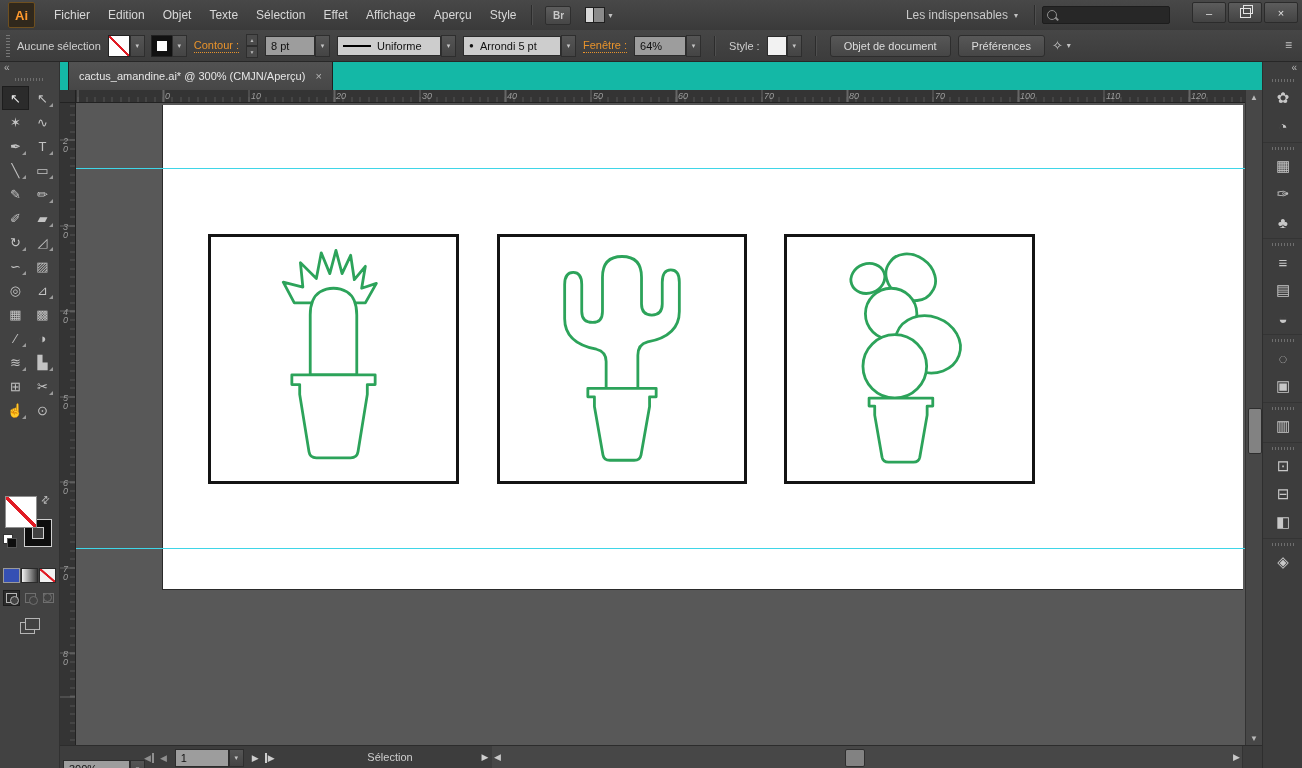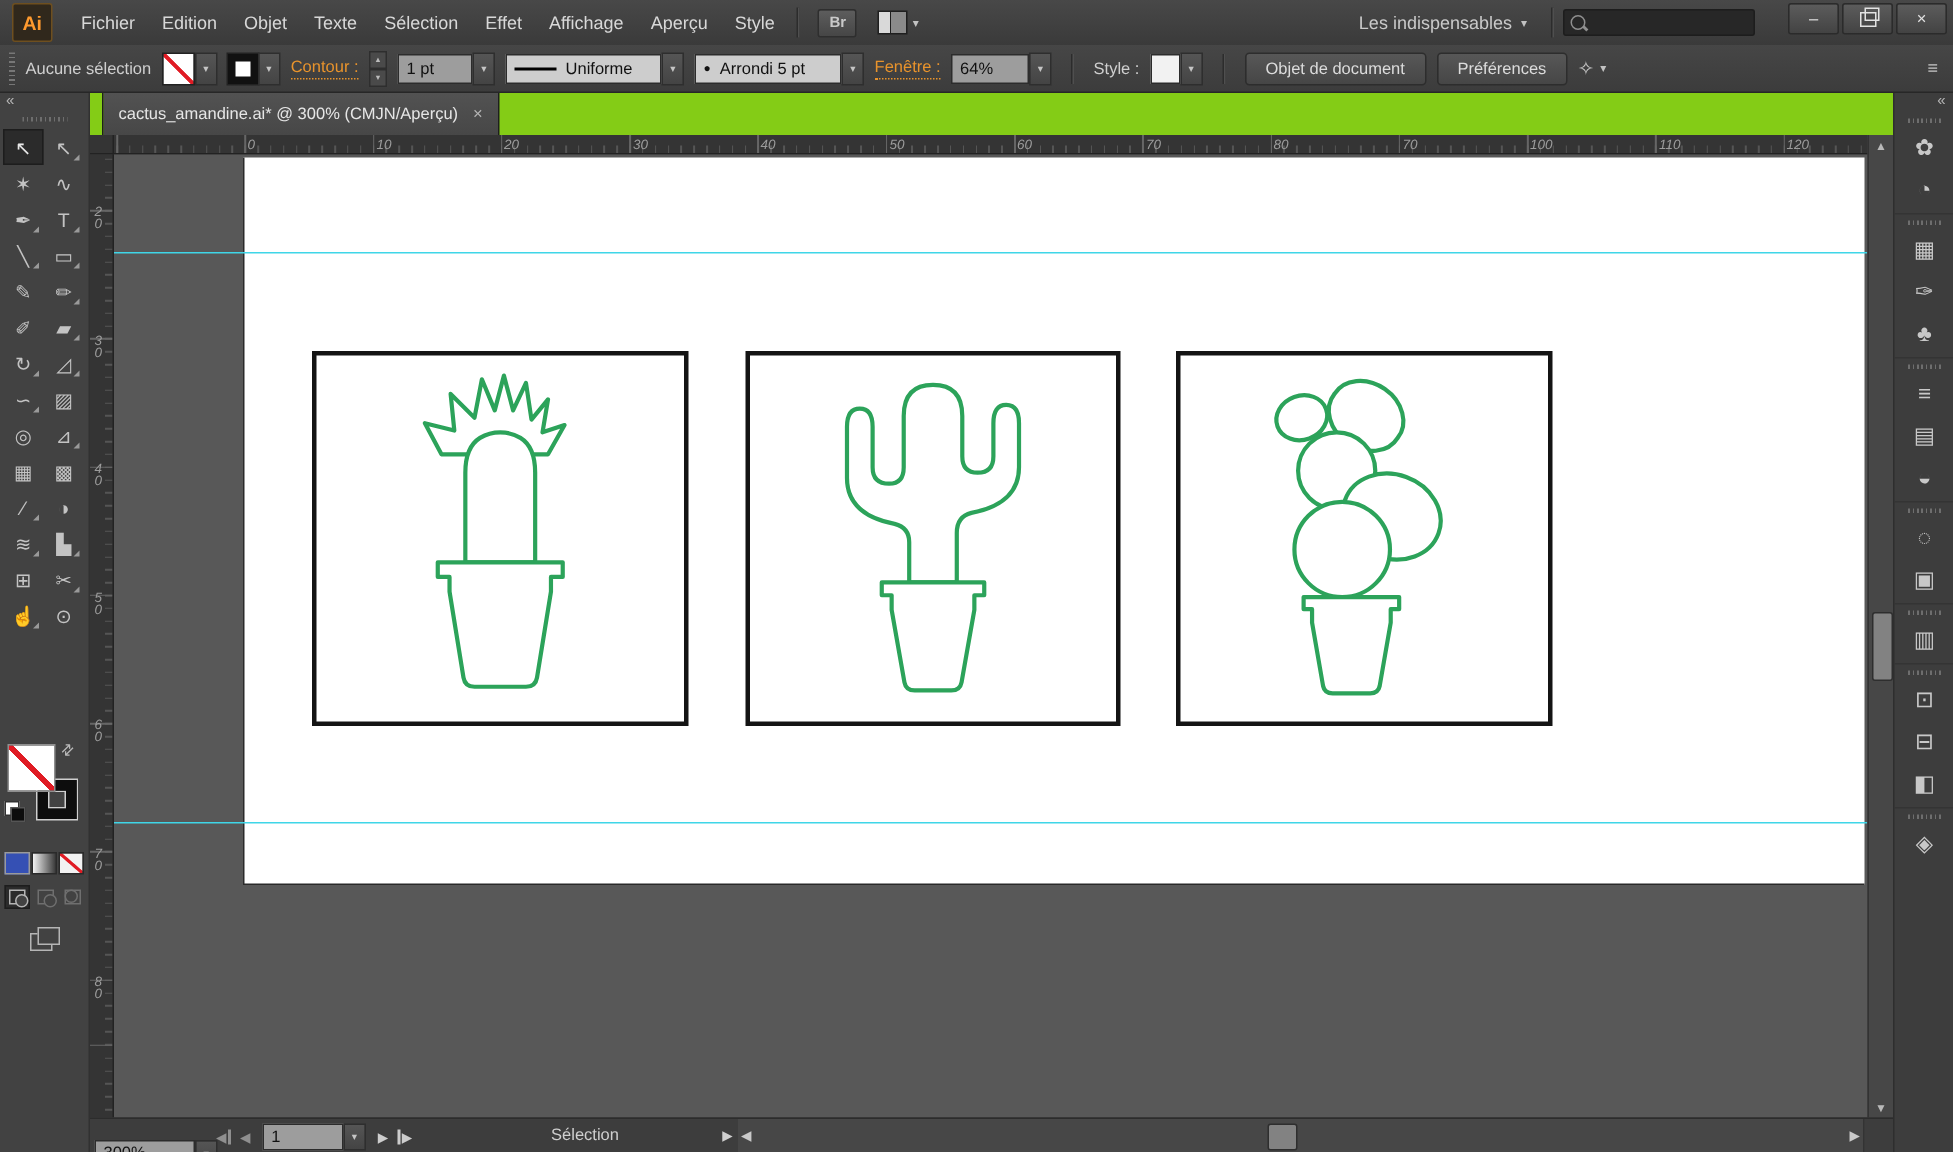--- a/index.html
+++ b/index.html
@@ -54,21 +54,21 @@
   .field{height:18px;background:#9d9d9d;border:1px solid #2c2c2c;color:#111;display:flex;
     align-items:center;padding:0 5px;}
   .field.lt{background:#cdcdcd;}
   .linesample{width:28px;height:2px;background:#000;margin-right:6px;}
   #style-sw{width:18px;height:18px;background:#f2f2f2;border:1px solid #2c2c2c;}
   .pbtn{height:20px;padding:0 13px;background:linear-gradient(#575757,#464646);border:1px solid #2d2d2d;
     border-radius:3px;color:#dcdcdc;display:flex;align-items:center;font-size:11px;}
   #similar{display:flex;align-items:center;gap:4px;color:#c5c5c5;font-size:13px;}
   #cb-panelmenu{position:absolute;right:10px;top:8px;color:#c5c5c5;font-size:12px;}
   
-  #tabstrip{position:absolute;left:60px;top:62px;width:1202px;height:28px;background:#84cc16;
+  #tabstrip{position:absolute;left:60px;top:62px;width:1202px;height:28px;background:#14b8a6;
     border-bottom:2px solid #0f766e;}
   #doctab{position:absolute;left:8px;top:0;height:28px;background:linear-gradient(#525252,#474747);
     border-right:1px solid #1e1e1e;border-left:1px solid #1e1e1e;display:flex;align-items:center;
     padding:0 10px;gap:10px;font-size:11px;color:#e6e6e6;}
   #tab-close{color:#b5b5b5;font-size:11px;}
   
   #toolbar{position:absolute;left:0;top:62px;width:60px;height:706px;background:#424242;
     border-right:1px solid #313131;box-sizing:border-box;}
   #tb-head{height:14px;position:relative;}
   #tb-collapse{position:absolute;left:4px;top:0;font-size:10px;color:#b5b5b5;}
@@ -222,21 +222,21 @@
     <span class="swgrp">
       <span id="stroke-sw"></span>
       <span class="ddbtn">▾</span>
     </span>
     <span class="olink">Contour :</span>
     <span class="stepper">
       <span>▲</span>
       <span>▼</span>
     </span>
     <span class="swgrp">
-      <span class="field" style="width:38px">1 pt</span>
+      <span class="field" style="width:38px">8 pt</span>
       <span class="ddbtn">▾</span>
     </span>
     <span class="swgrp">
       <span class="field lt" style="width:92px">
         <span class="linesample"></span>
         <span>Uniforme</span>
       </span>
       <span class="ddbtn">▾</span>
     </span>
     <span class="swgrp">

